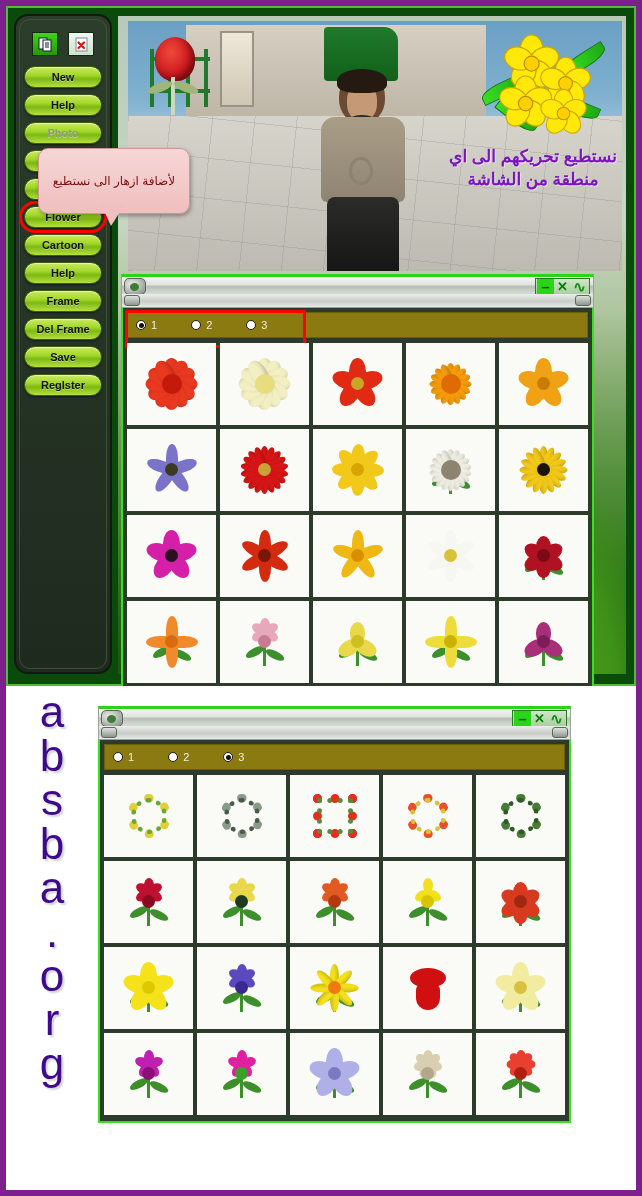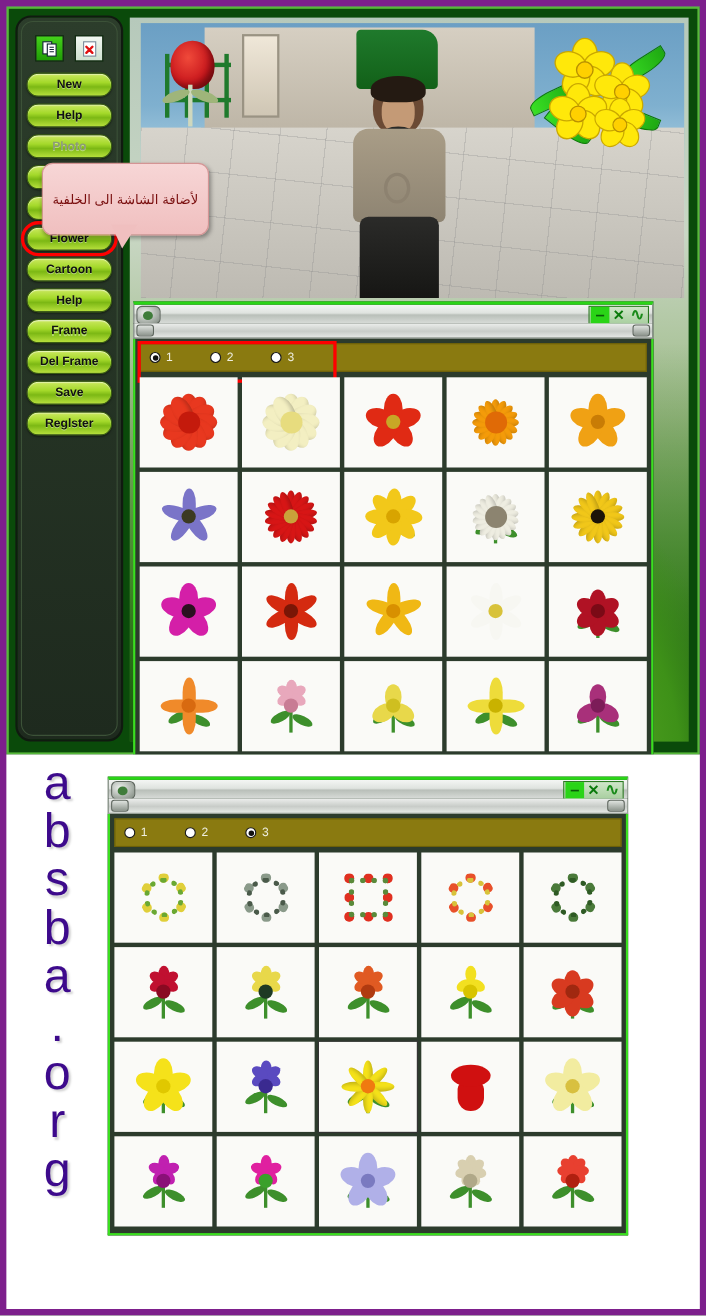--- a/index.html
+++ b/index.html
@@ -422,20 +422,21 @@
         <div class="yb-flower" style="left:60px; top:52px; transform:scale(1.05);">
           <span style="transform:rotate(0deg)"></span>
             <span style="transform:rotate(72deg)"></span>
           <span style="transform:rotate(144deg)"></span>
             <span style="transform:rotate(216deg)"></span>
           <span style="transform:rotate(288deg)"></span>
             <i class="yb-center"></i>
         </div>
       </div>
 
+      <div class="purple-note">نستطيع تحريكهم الى اي منطقة من الشاشة</div>
     </div>
 
     <div class="sidebar">
       <div class="sidebar-inner"></div>
       <div class="icon-row">
         <div class="tool-icon copy">
           <svg width="15" height="15" viewBox="0 0 15 15" aria-hidden="true">
             <rect x="1" y="1" width="8" height="11" fill="#fff" stroke="#123" stroke-width="1"></rect>
             <rect x="5" y="3" width="8" height="11" fill="#fff" stroke="#123" stroke-width="1"></rect>
             <line x1="7" y1="6" x2="11" y2="6" stroke="#123"></line>
@@ -485,21 +486,21 @@
         <div class="gbtn">
           <span>Save</span>
         </div>
         <div class="gbtn">
           <span>Reglster</span>
         </div>
       </div>
     </div>
 
     <div class="callout">
-      <div class="callout-text">لأضافة الشاشة الى الخلفية</div>
+      <div class="callout-text">لأضافة ازهار الى نستطيع</div>
       <div class="callout-tail"></div>
     </div>
 
     <div class="dialog" style="left:115px; top:268px; width:473px;">
       <div class="dlg-titlebar">
         <div class="tb-knob-left"></div>
         <div class="win-controls">
           <div class="wc min">–</div>
           <div class="wc">✕</div>
           <div class="wc wave">∿</div>

